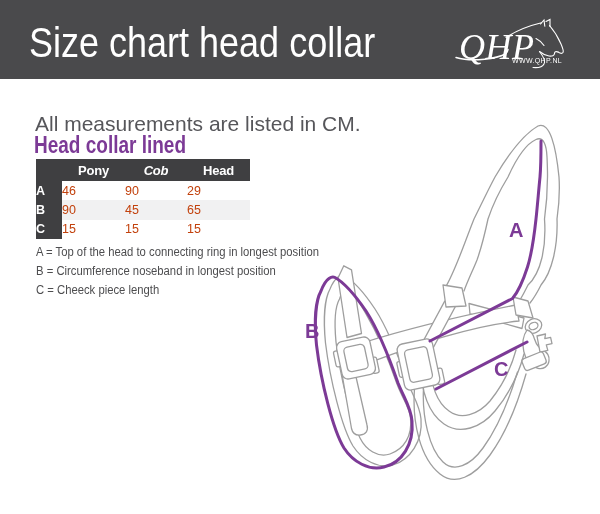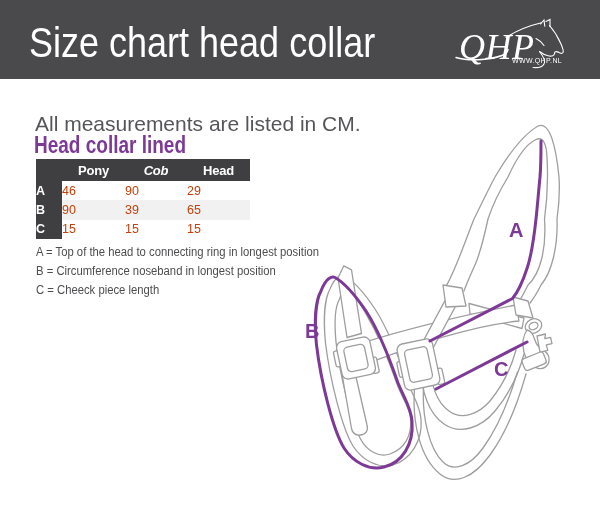--- a/index.html
+++ b/index.html
@@ -56,21 +56,21 @@
       </tr>
   <tr class="data">
         <td class="rowh">A</td>
         <td>46</td>
         <td>90</td>
         <td>29</td>
       </tr>
   <tr class="data rb">
         <td class="rowh">B</td>
         <td>90</td>
-        <td>39</td>
+        <td>45</td>
         <td>65</td>
       </tr>
   <tr class="data">
         <td class="rowh">C</td>
         <td>15</td>
         <td>15</td>
         <td>15</td>
       </tr>
 </tbody>
   </table>

